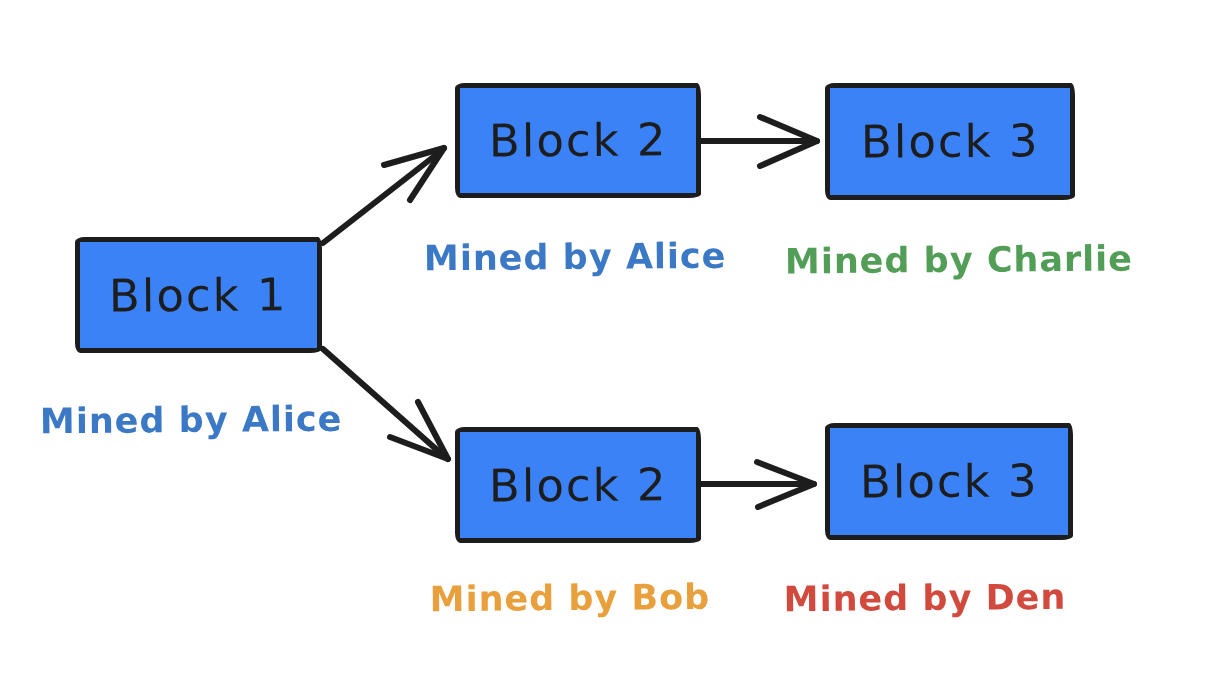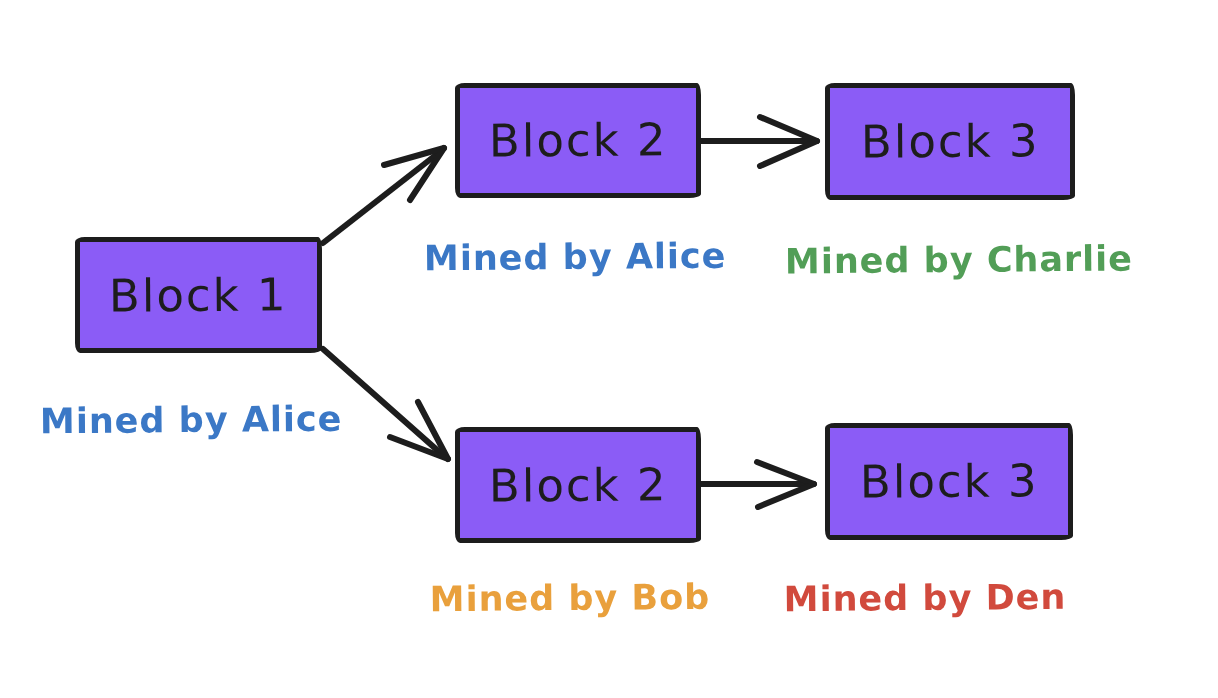--- a/index.html
+++ b/index.html
@@ -19,21 +19,21 @@
     position: absolute;
     left: 0;
     top: 0;
     width: 1218px;
     height: 698px;
     pointer-events: none;
   }
   .block {
     position: absolute;
     box-sizing: border-box;
-    background: #8b5cf6;
+    background: #3b82f6;
     border: 5px solid #1d1d1d;
     border-radius: 10px 4px 12px 5px / 5px 12px 4px 10px;
     display: flex;
     align-items: center;
     justify-content: center;
   }
   .block-label {
     font-size: 45px;
     font-weight: 500;
     color: #1d1d1d;

